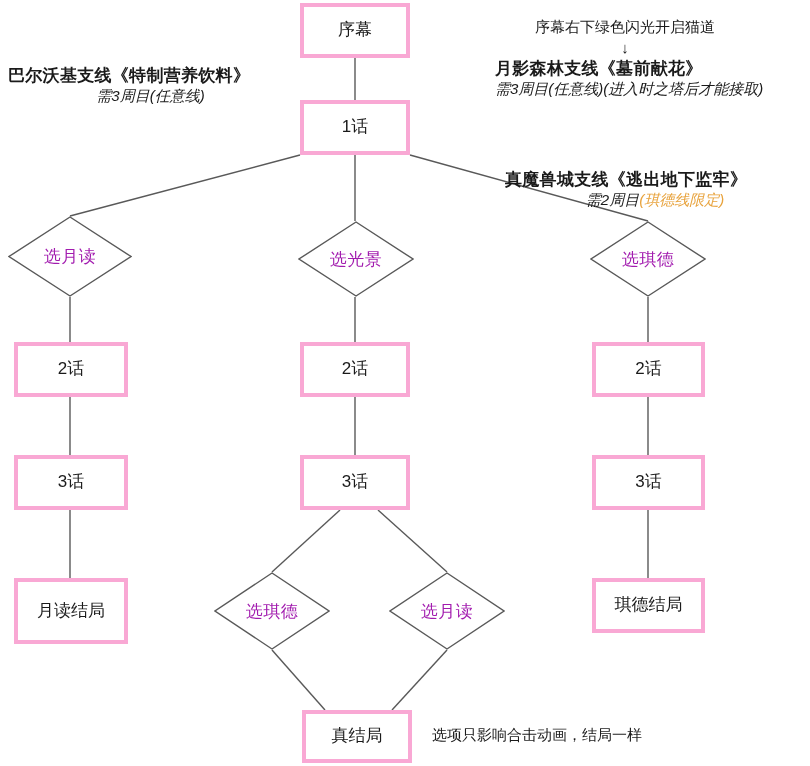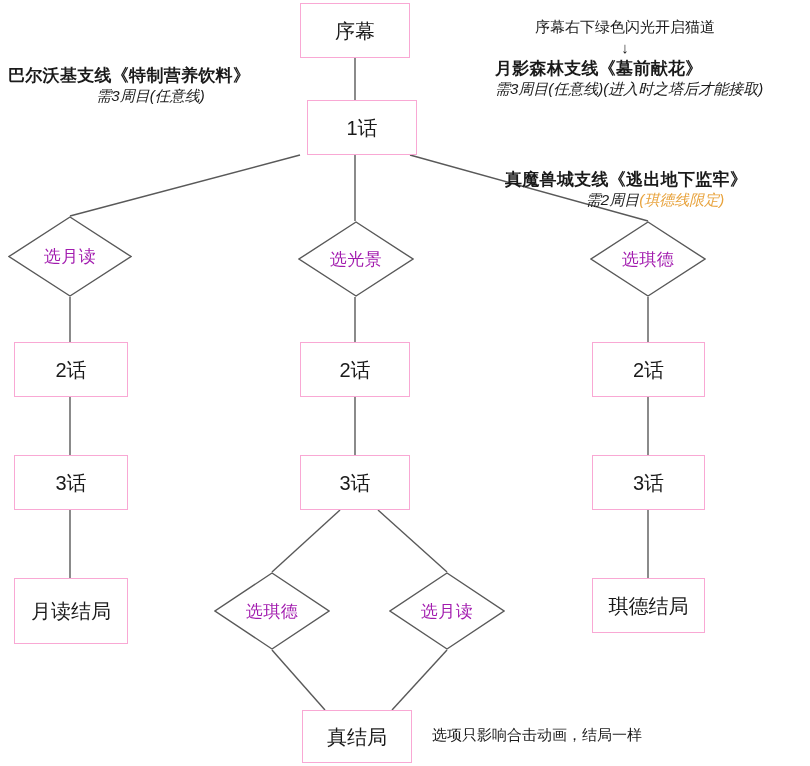--- a/index.html
+++ b/index.html
@@ -31,23 +31,23 @@
   }
   .node {
     position: absolute;
     box-sizing: border-box;
     display: flex;
     align-items: center;
     justify-content: center;
     text-align: center;
   }
   .box {
-    border: 1px solid #f9a8d4;
+    border: 4px solid #f9a8d4;
     background: #ffffff;
-    font-size: 20px;
+    font-size: 17px;
     color: #1a1a1a;
     line-height: 1.1;
   }
   .diamond-wrap {
     position: absolute;
     display: flex;
     align-items: center;
     justify-content: center;
   }
   .diamond-wrap svg {
@@ -155,21 +155,21 @@
 
   <div class="annot" style="left:505px; top:168px; width:300px;">
     <span class="line-bold">真魔兽城支线《逃出地下监牢》</span>
     <span class="line-sub"><span>需2周目</span><span class="tint">(琪德线限定)</span></span>
   </div>
 
   <div class="node box" style="left:300px; top:3px; width:110px; height:55px;">
     <span>序幕</span>
   </div>
 
-  <div class="node box" style="left:307px; top:100px; width:110px; height:55px;">
+  <div class="node box" style="left:300px; top:100px; width:110px; height:55px;">
     <span>1话</span>
   </div>
 
   <div class="diamond-wrap" style="left:8px; top:216px; width:124px; height:81px;">
     <svg width="124" height="81" viewBox="0 0 124 81">
       <polygon points="62,1 123,40.5 62,80 1,40.5" fill="#ffffff" stroke="#595959" stroke-width="1.4"></polygon>
     </svg>
     <span class="diamond-label">选月读</span>
   </div>
 

